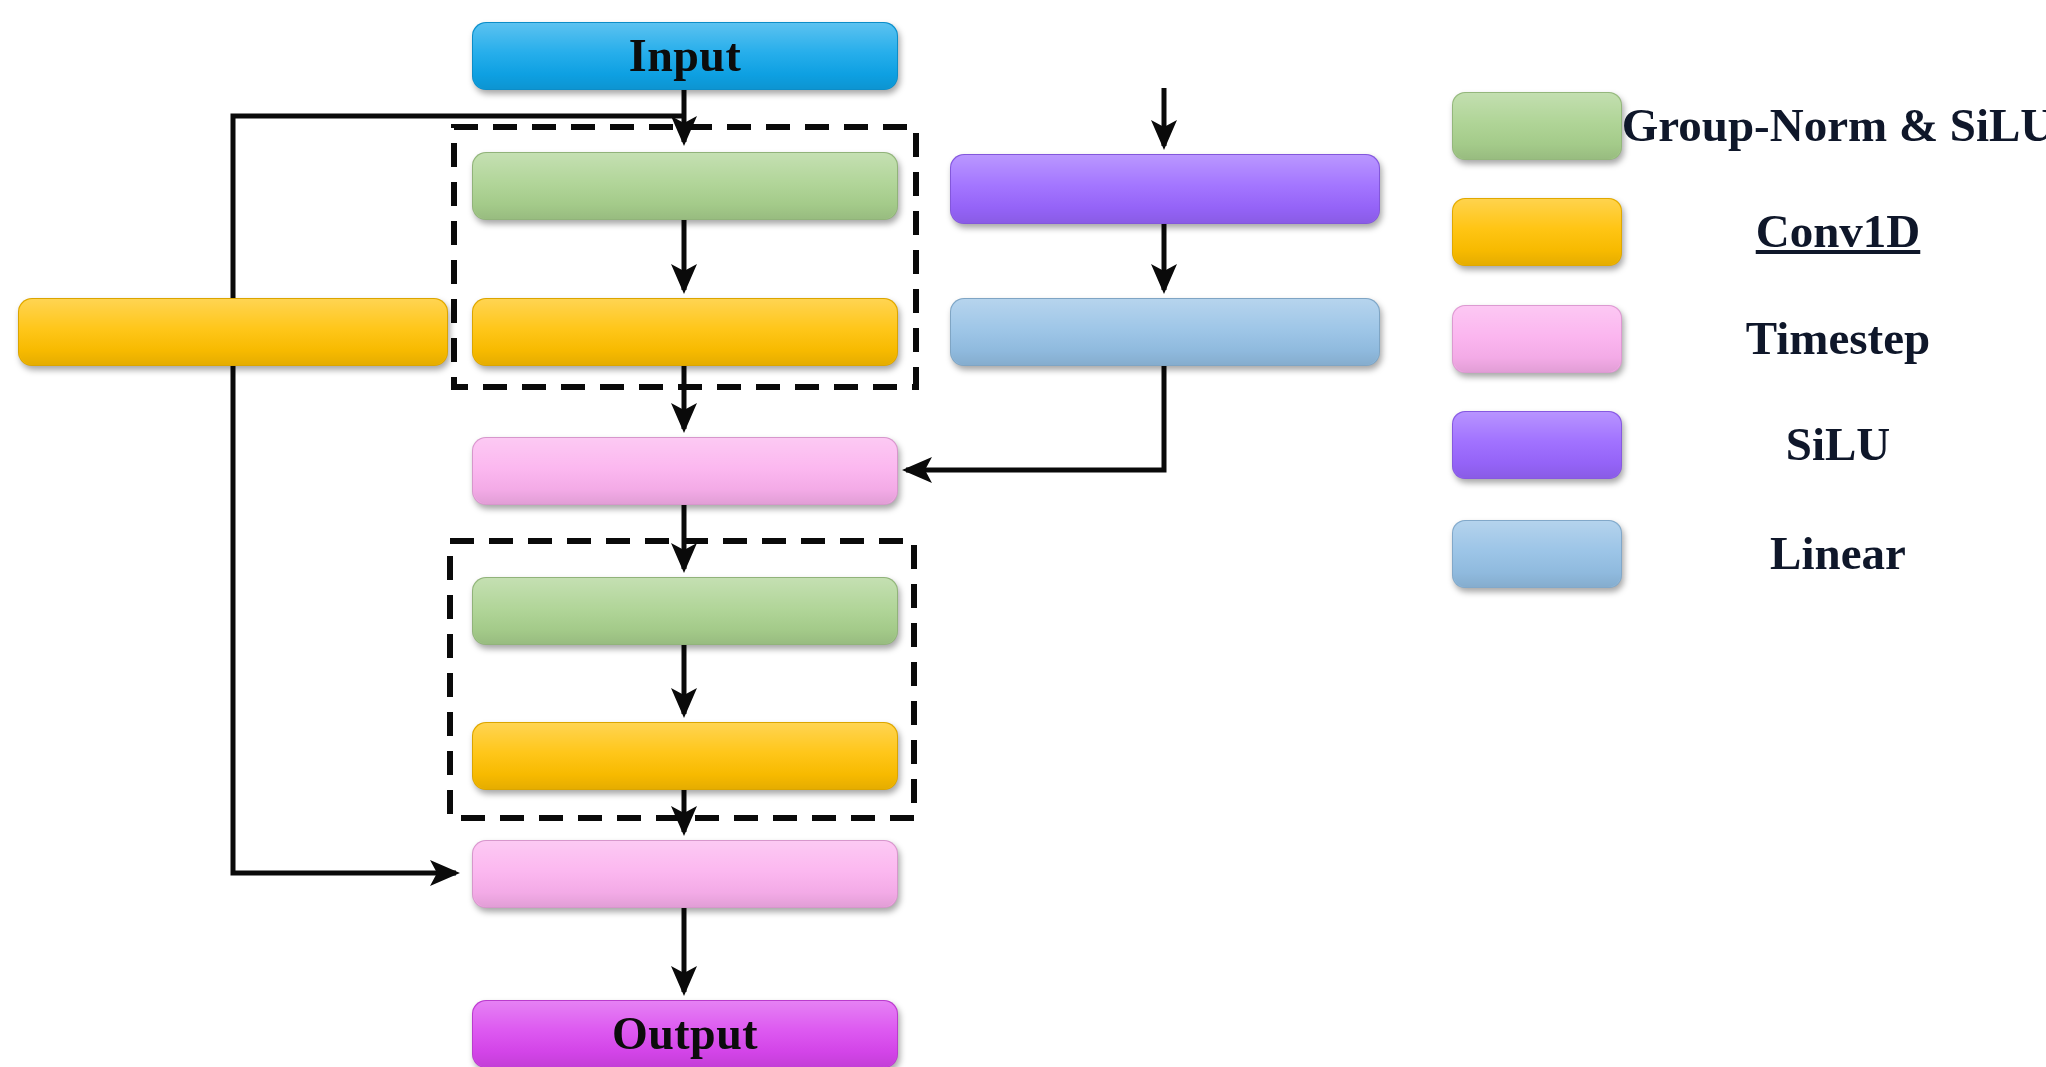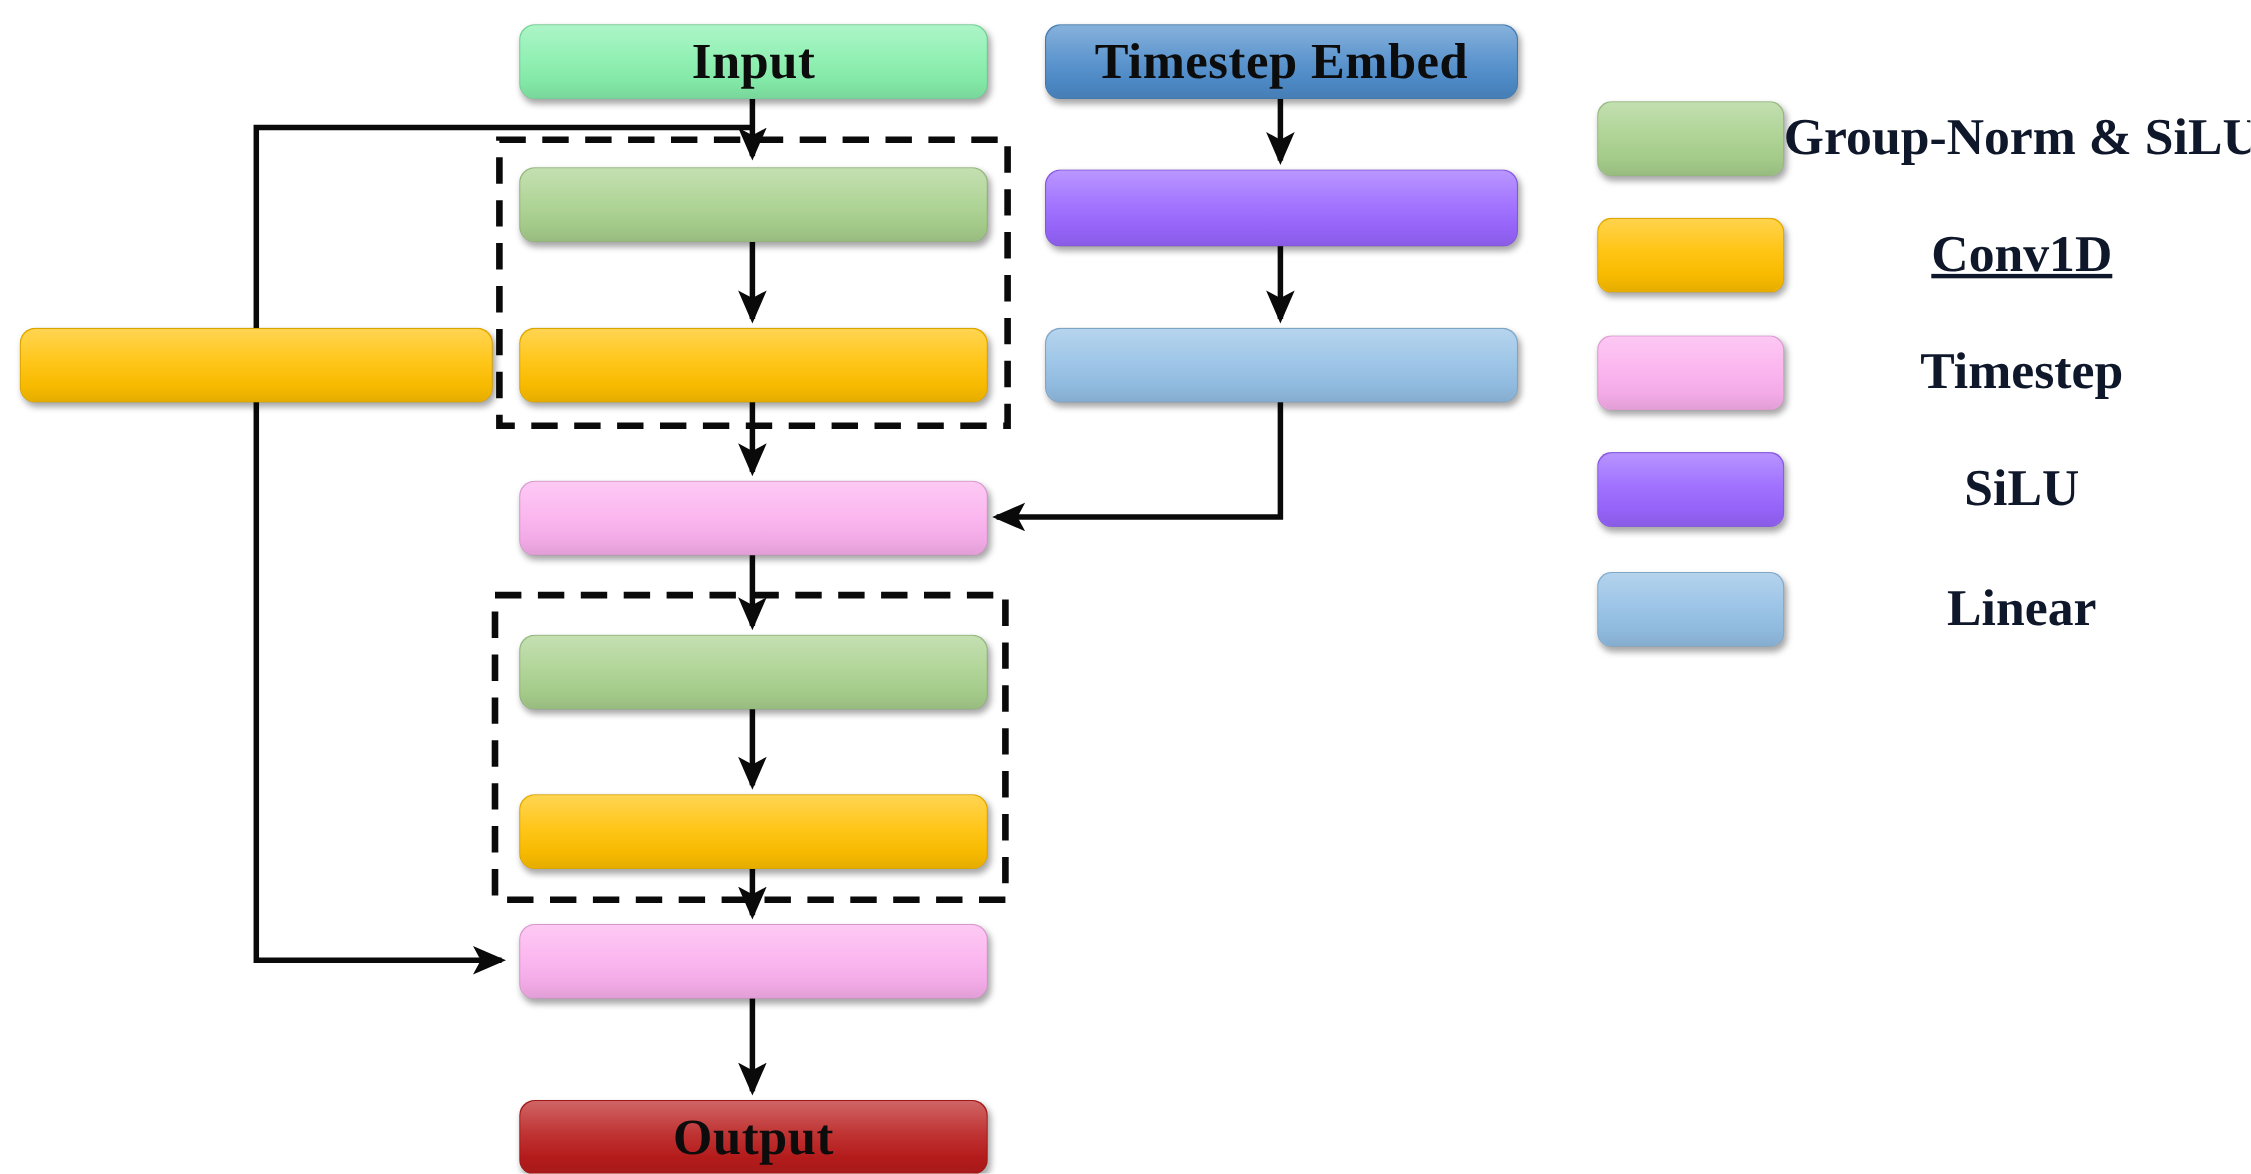--- a/index.html
+++ b/index.html
@@ -85,47 +85,44 @@
     <path class="wire" d="M684,364 V429" marker-end="url(#ah)"></path>
     <path class="wire" d="M684,503 V569" marker-end="url(#ah)"></path>
     <path class="wire" d="M684,643 V714" marker-end="url(#ah)"></path>
     <path class="wire" d="M684,788 V832" marker-end="url(#ah)"></path>
     <path class="wire" d="M684,906 V992" marker-end="url(#ah)"></path>
     <path class="wire" d="M1164,88 V146" marker-end="url(#ah)"></path>
     <path class="wire" d="M1164,222 V290" marker-end="url(#ah)"></path>
     <path class="wire" d="M1164,364 V470 H906" marker-end="url(#ah)"></path>
   </svg>
 
-  <div class="node" id="n-input" style="background-color: #86efac;">
+  <div class="node" id="n-input" style="background-color: #0ea5e9;">
     <span class="lbl">Input</span>
   </div>
 
-  <div class="node" id="n-timestep" style="background-color: rgb(78, 140, 202);">
-    <span class="lbl">Timestep Embed</span>
-  </div>
 
   <div class="node" id="n-gn1" style="background-color: rgb(169, 209, 142);"></div>
 
   <div class="node" id="n-silu" style="background-color: rgb(153, 102, 255);"></div>
 
   <div class="node" id="n-conv1" style="background-color: rgb(255, 192, 0);"></div>
 
   <div class="node" id="n-linear" style="background-color: rgb(148, 192, 229);"></div>
 
   <div class="node" id="n-conv-skip" style="background-color: rgb(255, 192, 0);"></div>
 
   <div class="node" id="n-add1" style="background-color: rgb(251, 176, 238);"></div>
 
   <div class="node" id="n-gn2" style="background-color: rgb(169, 209, 142);"></div>
 
   <div class="node" id="n-conv2" style="background-color: rgb(255, 192, 0);"></div>
 
   <div class="node" id="n-add2" style="background-color: rgb(251, 176, 238);"></div>
 
-  <div class="node" id="n-output" style="background-color: #b91c1c;">
+  <div class="node" id="n-output" style="background-color: #d946ef;">
     <span class="lbl">Output</span>
   </div>
 
   <div>
     <div class="legend-swatch" id="lg-s1" style="background-color: rgb(169, 209, 142);"></div>
     <div class="legend-label" id="lg-l1">Group-Norm &amp; SiLU</div>
 
     <div class="legend-swatch" id="lg-s2" style="background-color: rgb(255, 192, 0);"></div>
     <div class="legend-label" id="lg-l2">Conv1D</div>
 

